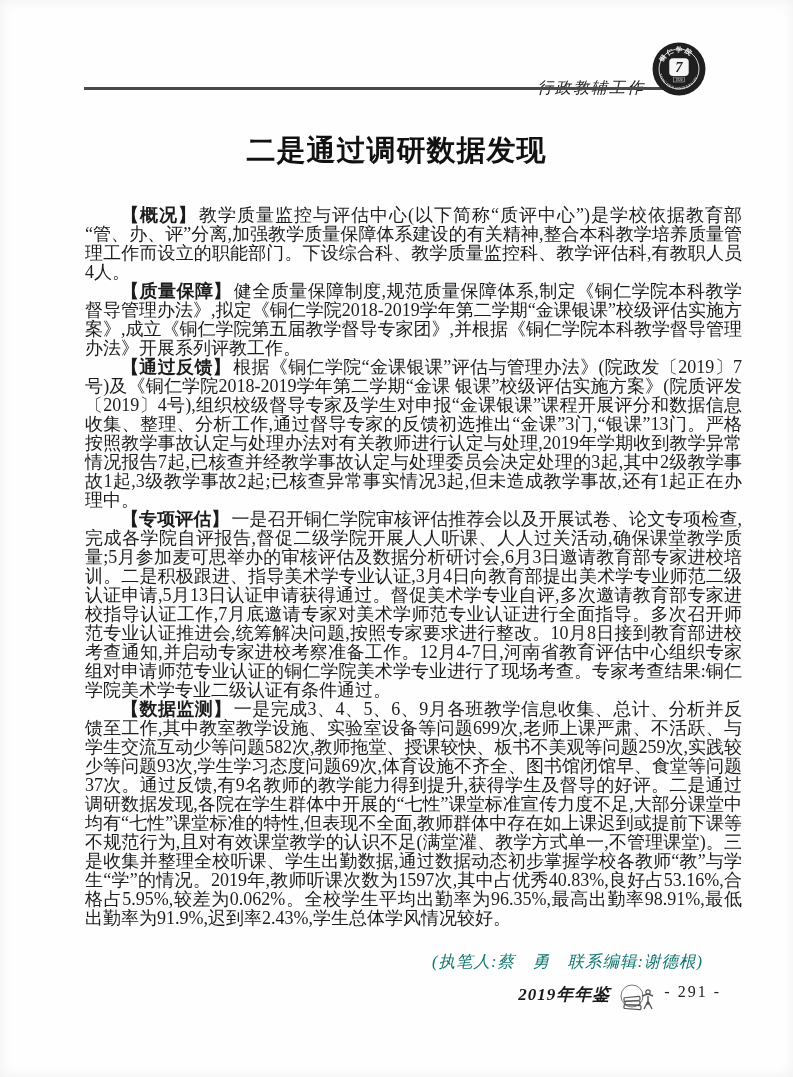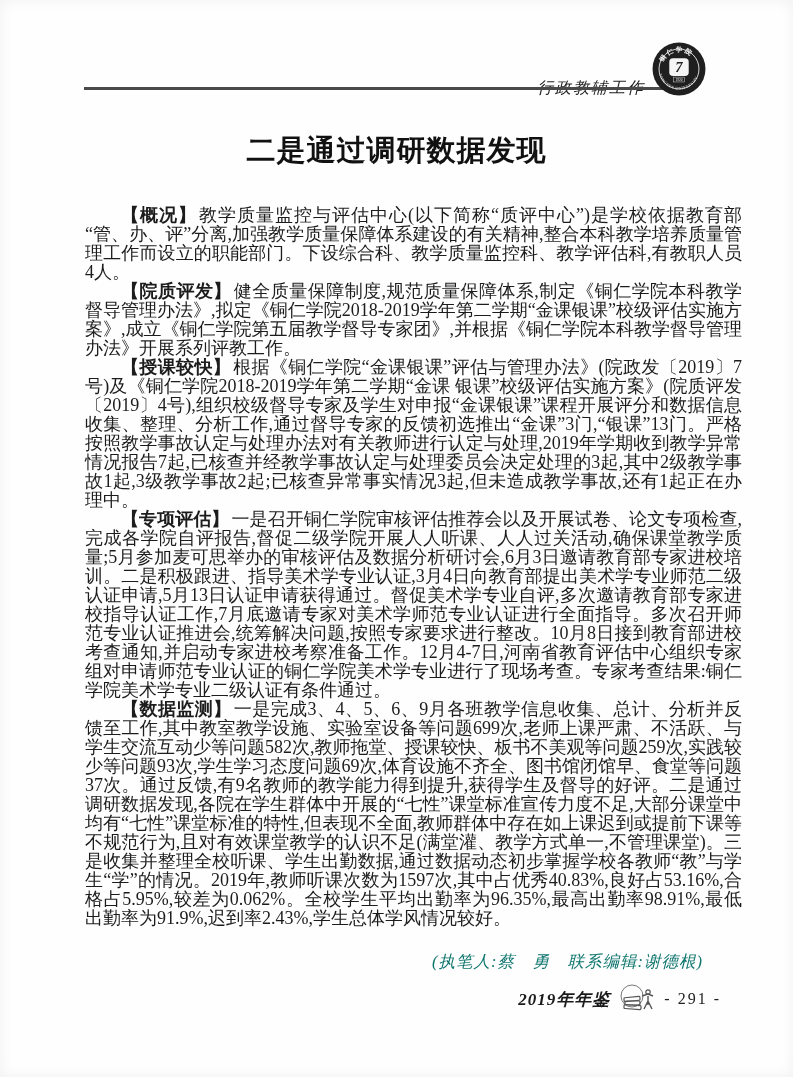--- a/index.html
+++ b/index.html
@@ -49,21 +49,21 @@
     margin-right:2px;
   }
   
   .byline{
     position:absolute;top:951px;right:90px;
     font-size:16.5px;font-style:italic;letter-spacing:1px;
     color:#0f766e;
   }
   .page-footer{
     position:absolute;top:983px;right:72px;
-    display:flex;align-items:center;gap:7px;
+    display:flex;gap:7px;
   }
   .yearbook-label{
     font-size:17px;font-weight:bold;font-style:italic;
     letter-spacing:1px;color:#1a1a1a;
   }
   .mascot{width:40px;height:32px;}
   .page-number{
     font-size:16px;letter-spacing:2px;color:#222;
   }
 </style>
@@ -96,24 +96,24 @@
     </svg>
   </div>
 
   <h1 class="doc-title">二是通过调研数据发现</h1>
 
   <main class="doc-body">
     <p>
       <span class="para-lead">【概况】</span><span>教学质量监控与评估中心(以下简称“质评中心”)是学校依据教育部“管、办、评”分离,加强教学质量保障体系建设的有关精神,整合本科教学培养质量管理工作而设立的职能部门。下设综合科、教学质量监控科、教学评估科,有教职人员4人。</span>
     </p>
     <p>
-      <span class="para-lead">【院质评发】</span><span>健全质量保障制度,规范质量保障体系,制定《铜仁学院本科教学督导管理办法》,拟定《铜仁学院2018-2019学年第二学期“金课银课”校级评估实施方案》,成立《铜仁学院第五届教学督导专家团》,并根据《铜仁学院本科教学督导管理办法》开展系列评教工作。</span>
+      <span class="para-lead">【质量保障】</span><span>健全质量保障制度,规范质量保障体系,制定《铜仁学院本科教学督导管理办法》,拟定《铜仁学院2018-2019学年第二学期“金课银课”校级评估实施方案》,成立《铜仁学院第五届教学督导专家团》,并根据《铜仁学院本科教学督导管理办法》开展系列评教工作。</span>
     </p>
     <p>
-      <span class="para-lead">【授课较快】</span><span>根据《铜仁学院“金课银课”评估与管理办法》(院政发〔2019〕7号)及《铜仁学院2018-2019学年第二学期“金课 银课”校级评估实施方案》(院质评发〔2019〕4号),组织校级督导专家及学生对申报“金课银课”课程开展评分和数据信息收集、整理、分析工作,通过督导专家的反馈初选推出“金课”3门,“银课”13门。严格按照教学事故认定与处理办法对有关教师进行认定与处理,2019年学期收到教学异常情况报告7起,已核查并经教学事故认定与处理委员会决定处理的3起,其中2级教学事故1起,3级教学事故2起;已核查异常事实情况3起,但未造成教学事故,还有1起正在办理中。</span>
+      <span class="para-lead">【通过反馈】</span><span>根据《铜仁学院“金课银课”评估与管理办法》(院政发〔2019〕7号)及《铜仁学院2018-2019学年第二学期“金课 银课”校级评估实施方案》(院质评发〔2019〕4号),组织校级督导专家及学生对申报“金课银课”课程开展评分和数据信息收集、整理、分析工作,通过督导专家的反馈初选推出“金课”3门,“银课”13门。严格按照教学事故认定与处理办法对有关教师进行认定与处理,2019年学期收到教学异常情况报告7起,已核查并经教学事故认定与处理委员会决定处理的3起,其中2级教学事故1起,3级教学事故2起;已核查异常事实情况3起,但未造成教学事故,还有1起正在办理中。</span>
     </p>
     <p>
       <span class="para-lead">【专项评估】</span><span>一是召开铜仁学院审核评估推荐会以及开展试卷、论文专项检查,完成各学院自评报告,督促二级学院开展人人听课、人人过关活动,确保课堂教学质量;5月参加麦可思举办的审核评估及数据分析研讨会,6月3日邀请教育部专家进校培训。二是积极跟进、指导美术学专业认证,3月4日向教育部提出美术学专业师范二级认证申请,5月13日认证申请获得通过。督促美术学专业自评,多次邀请教育部专家进校指导认证工作,7月底邀请专家对美术学师范专业认证进行全面指导。多次召开师范专业认证推进会,统筹解决问题,按照专家要求进行整改。10月8日接到教育部进校考查通知,并启动专家进校考察准备工作。12月4-7日,河南省教育评估中心组织专家组对申请师范专业认证的铜仁学院美术学专业进行了现场考查。专家考查结果:铜仁学院美术学专业二级认证有条件通过。</span>
     </p>
     <p>
       <span class="para-lead">【数据监测】</span><span>一是完成3、4、5、6、9月各班教学信息收集、总计、分析并反馈至工作,其中教室教学设施、实验室设备等问题699次,老师上课严肃、不活跃、与学生交流互动少等问题582次,教师拖堂、授课较快、板书不美观等问题259次,实践较少等问题93次,学生学习态度问题69次,体育设施不齐全、图书馆闭馆早、食堂等问题37次。通过反馈,有9名教师的教学能力得到提升,获得学生及督导的好评。二是通过调研数据发现,各院在学生群体中开展的“七性”课堂标准宣传力度不足,大部分课堂中均有“七性”课堂标准的特性,但表现不全面,教师群体中存在如上课迟到或提前下课等不规范行为,且对有效课堂教学的认识不足(满堂灌、教学方式单一,不管理课堂)。三是收集并整理全校听课、学生出勤数据,通过数据动态初步掌握学校各教师“教”与学生“学”的情况。2019年,教师听课次数为1597次,其中占优秀40.83%,良好占53.16%,合格占5.95%,较差为0.062%。全校学生平均出勤率为96.35%,最高出勤率98.91%,最低出勤率为91.9%,迟到率2.43%,学生总体学风情况较好。</span>
     </p>
   </main>
 
   <div class="byline">(执笔人:蔡　勇　联系编辑:谢德根)</div>

